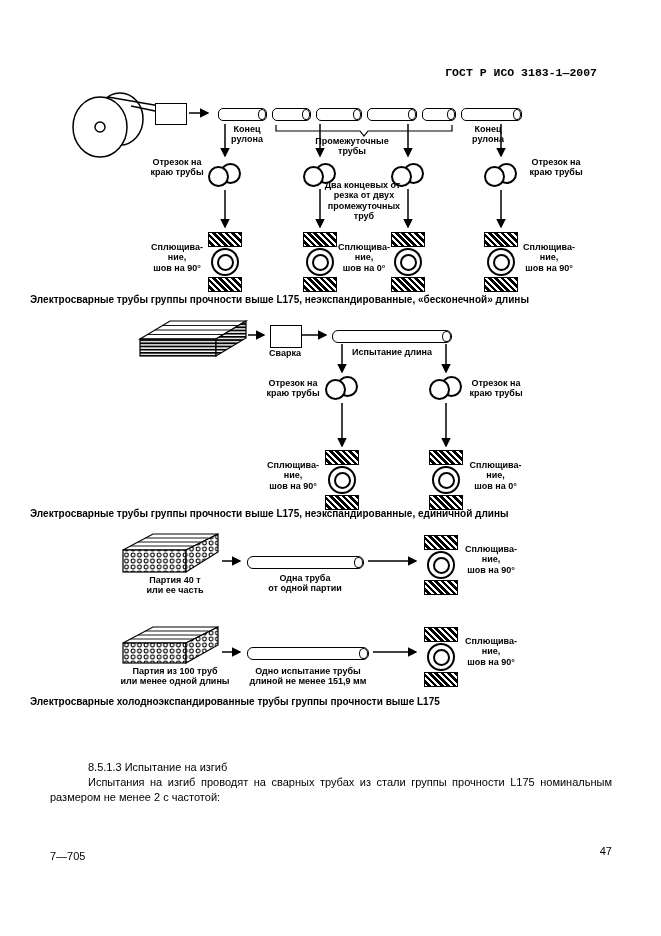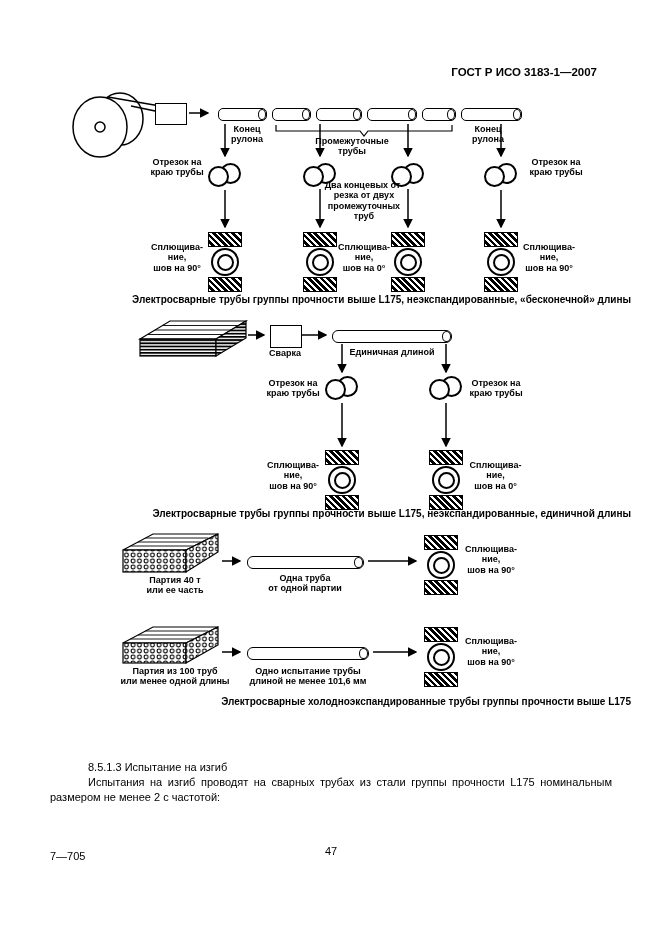--- a/index.html
+++ b/index.html
@@ -1,23 +1,23 @@
 <!DOCTYPE html>
 <html><head>
 <meta charset="utf-8">
 <style>
   html,body{margin:0;padding:0;background:#888;}
   .page{position:relative;width:661px;height:936px;background:#fff;margin:0 auto;
         font-family:"Liberation Sans",sans-serif;color:#000;overflow:hidden;}
   svg.gfx{position:absolute;left:0;top:0;}
   .hdr{position:absolute;left:297px;top:66px;width:300px;text-align:right;
-       font-weight:bold;font-size:11.5px;}
+       font-weight:bold;font-size:11.5px;font-family:Liberation Mono, monospace;}
   .lbl{position:absolute;font-size:9px;font-weight:bold;line-height:1.15;
        text-align:center;white-space:pre-line;}
-  .cap{position:absolute;left:30px;width:601px;text-align:right;
+  .cap{position:absolute;left:30px;width:601px;text-align:left;
        font-weight:bold;font-size:10px;}
   .figcap{position:absolute;left:30px;width:601px;text-align:center;font-size:10px;}
   
   .pipe{position:absolute;height:11px;background:#fff;border:1.4px solid #000;border-radius:6px;}
   .pipe::after{content:"";position:absolute;right:0;top:0;bottom:0;width:7px;
        border:1.2px solid #000;border-radius:50%;}
   .pipestr{position:absolute;left:218px;top:108px;display:flex;gap:5px;}
   .seg{position:relative;height:11px;background:#fff;border:1.4px solid #000;border-radius:5px;}
   .seg::after{content:"";position:absolute;right:0;top:0;bottom:0;width:6px;
        border:1px solid #000;border-radius:50%;}
@@ -35,21 +35,21 @@
        background:repeating-linear-gradient(45deg,#fff 0 2px,#000 2px 4.5px);}
   .fring{width:24px;height:24px;margin:1px 0;border:2.5px solid #000;border-radius:50%;
        display:flex;align-items:center;justify-content:center;background:#fff;}
   .fring::after{content:"";width:13px;height:13px;border:2px solid #000;border-radius:50%;}
   
   .bodytxt{position:absolute;left:50px;top:760px;width:562px;font-size:11px;line-height:15px;}
   .bodytxt .h{text-indent:38px;}
   .bodytxt .p{text-indent:38px;text-align:justify;}
   .bodytxt .li{margin-left:38px;}
   .foot-l{position:absolute;left:50px;top:850px;font-size:11px;}
-  .foot-r{position:absolute;left:50px;top:845px;width:562px;text-align:center;font-size:11px;}
+  .foot-r{position:absolute;left:50px;top:845px;width:562px;text-align:right;font-size:11px;}
 </style>
 </head>
 <body>
 
 <div class="page">
 
   <svg class="gfx" width="661" height="936" viewBox="0 0 661 936">
     <defs>
       <marker id="ah" viewBox="0 0 10 10" refX="8.5" refY="5" markerWidth="6.5" markerHeight="6.5" orient="auto">
         <path d="M0,0 L10,5 L0,10 Z" fill="#000"></path>
@@ -188,21 +188,21 @@
 шов на 0°</div>
   <div class="lbl" style="left:520px;top:242px;width:58px">Сплющива-
 ние,
 шов на 90°</div>
 
   <div class="cap" style="top:294px">Электросварные трубы группы прочности выше L175, неэкспандированные, «бесконечной» длины</div>
 
   <div class="wbox" style="left:270px;top:325px;width:30px;height:21px"></div>
   <div class="lbl" style="left:262px;top:348px;width:46px">Сварка</div>
   <div class="pipe" style="left:332px;top:330px;width:118px"></div>
-  <div class="lbl" style="left:344px;top:347px;width:96px">Единичная длиной</div>
+  <div class="lbl" style="left:344px;top:347px;width:96px">Испытание длина</div>
 
   <div class="pair" style="left:325px;top:376px"></div>
   <div class="pair" style="left:429px;top:376px"></div>
   <div class="lbl" style="left:263px;top:378px;width:60px">Отрезок на
 краю трубы</div>
   <div class="lbl" style="left:466px;top:378px;width:60px">Отрезок на
 краю трубы</div>
 
   <div class="fsym" style="left:325px;top:450px">
     <div class="hatch"></div>
@@ -235,21 +235,21 @@
     </div>
   <div class="lbl" style="left:461px;top:544px;width:60px">Сплющива-
 ние,
 шов на 90°</div>
 
 
   <div class="lbl" style="left:112px;top:666px;width:126px">Партия из 100 труб
 или менее одной длины</div>
   <div class="pipe" style="left:247px;top:647px;width:120px"></div>
   <div class="lbl" style="left:238px;top:666px;width:140px">Одно испытание трубы
-длиной не менее 101,6 мм</div>
+длиной не менее 151,9 мм</div>
   <div class="fsym" style="left:424px;top:627px">
     <div class="hatch"></div>
       <div class="fring"></div>
       <div class="hatch"></div>
     </div>
   <div class="lbl" style="left:461px;top:636px;width:60px">Сплющива-
 ние,
 шов на 90°</div>
 
   <div class="cap" style="top:696px">Электросварные холодноэкспандированные трубы группы прочности выше L175</div>

